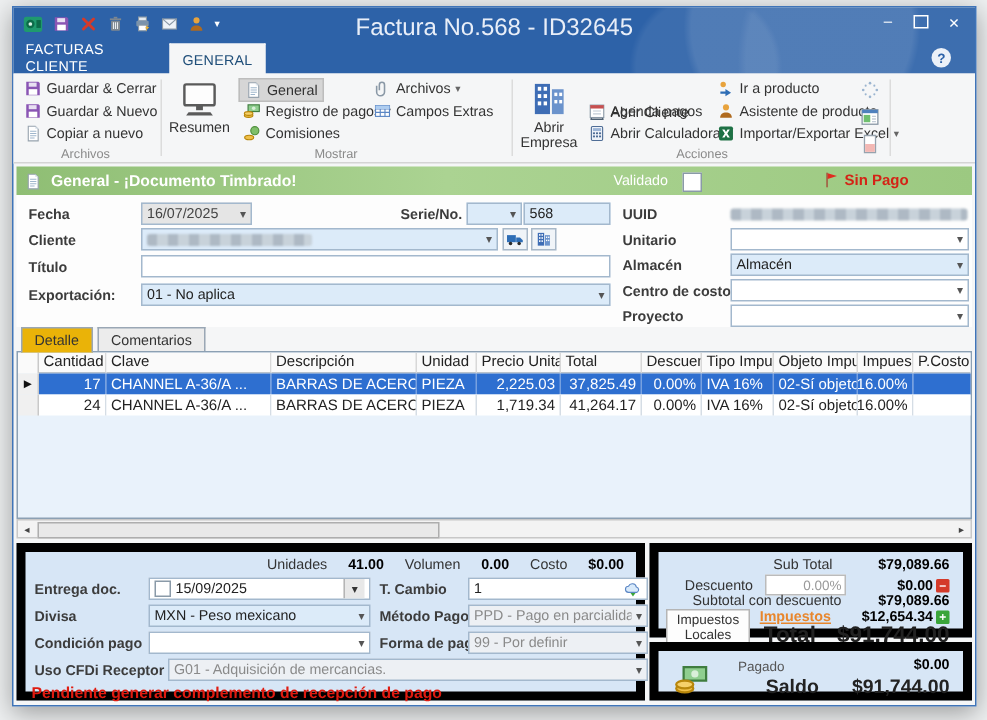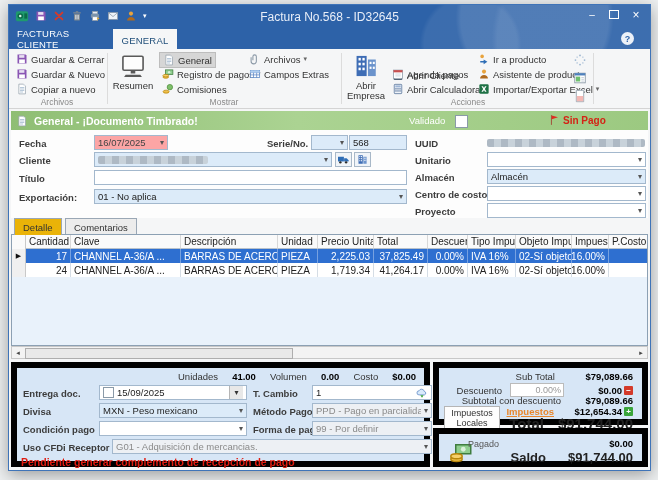--- a/index.html
+++ b/index.html
@@ -2,21 +2,21 @@
 <html><head>
 <meta charset="utf-8">
 <style>
   html,body{margin:0;padding:0}
   body{width:658px;height:480px;position:relative;background:#eef0f1;font-family:"Liberation Sans",sans-serif;font-size:10px;color:#222;overflow:hidden}
   #window{position:absolute;left:8px;top:4px;width:641px;height:465px;background:#f5f6f7;border:1px solid #3f74b8;box-shadow:0 4px 16px rgba(0,0,0,.35)}
   
   .bluehead{position:absolute;left:0;top:0;right:0;height:44px;background:#2d62a8;
     background-image:radial-gradient(circle at 82% 30%,rgba(255,255,255,.10) 0 14%,transparent 15%),radial-gradient(circle at 93% 80%,rgba(255,255,255,.08) 0 18%,transparent 19%),radial-gradient(circle at 72% 90%,rgba(255,255,255,.07) 0 10%,transparent 11%)}
   .qat{position:absolute;left:6px;top:4px;display:flex;gap:6px;align-items:center}
-  .title{position:absolute;left:120px;right:120px;top:5px;text-align:center;color:#e8eef8;font-size:12px}
+  .title{position:absolute;left:120px;right:120px;top:5px;text-align:center;color:#e8eef8;font-size:16px}
   .winctl{position:absolute;right:3px;top:1px;display:flex}
   .wbtn{width:22px;height:17px;display:flex;align-items:center;justify-content:center;color:#fff;font-size:10px}
   .wbtn.min::after{content:"–"} .wbtn.close::after{content:"×";font-size:12px}
   .maxsq{width:8px;height:7px;border:1px solid #fff;display:block}
   .rtab{position:absolute;top:24px;height:20px;display:flex;align-items:center;justify-content:center;font-size:9.5px;letter-spacing:.2px}
   .rtab.inactive{left:8px;width:92px;color:#fff}
   .rtab.active{left:104px;width:62px;background:#f5f6f7;color:#1f4e79;border:1px solid #f5f6f7;border-bottom:none}
   .help{position:absolute;right:16px;top:27px;width:13px;height:13px;border-radius:50%;background:#ecf1f8;color:#2d62a8;font-size:9px;font-weight:bold;display:flex;align-items:center;justify-content:center}
   .help::after{content:"?"}
   
@@ -31,21 +31,21 @@
   
   .banner{position:absolute;left:2px;right:2px;top:106px;height:19px;background:linear-gradient(90deg,#8fbe74,#abd392 45%,#9cc981);display:flex;align-items:center;color:#fff;font-weight:bold;font-size:10.5px}
   .banner .bicon{margin:0 6px 0 5px}
   .validado{position:absolute;left:398px;font-weight:normal;font-size:9.5px;color:#fff}
   .chk{position:absolute;width:11px;height:11px;background:#fff;border:1px solid #8a9aa8;top:4px}
   .sinpago{position:absolute;left:552px;color:#d42316;font-size:10px}
   
   .formarea{position:absolute;left:2px;top:125px;right:2px;height:88px;background:#fdfdfd}
   .lbl{position:absolute;font-size:9.5px;font-weight:bold;color:#3c3c3c;white-space:nowrap}
   .fld{position:absolute;height:15px;border:1px solid #a3b8cd;background:#fff;font-size:9.5px;display:flex;align-items:center;padding:0 3px;box-sizing:border-box;white-space:nowrap;overflow:hidden}
-  .fld.filled{background:#dcebf9}.fld.gray{background:#fca5a5;color:#444}.fld.dis{background:#edf0f4;color:#8a8a8a}
+  .fld.filled{background:#dcebf9}.fld.gray{background:#e5e5e5;color:#444}.fld.dis{background:#edf0f4;color:#8a8a8a}
   .arw{margin-left:auto;color:#555;font-size:8px;padding-left:3px}.arw::after{content:"▾"}
   .arwbox{margin-left:auto;width:13px;height:100%;background:#e8e8e8;border-left:1px solid #b5b5b5;display:flex;align-items:center;justify-content:center;color:#333;font-size:8px}.arwbox::after{content:"▾"}
   .redact{height:8px;border-radius:2px;background:repeating-linear-gradient(90deg,#aeb9c4 0 7px,#c8d2da 7px 14px);filter:blur(.7px)}
   .sidebtn{position:absolute;width:17px;height:15px;border:1px solid #a8b8c8;background:#f0f4f8;display:flex;align-items:center;justify-content:center;box-sizing:border-box}
   
   .dtab{position:absolute;top:213px;height:16px;font-size:9.5px;display:flex;align-items:center;padding:0 8px;border:1px solid #9aa7b5;border-bottom:none;background:#ececec;color:#333}
   .dtab.active{background:#eab308;z-index:2}
   .grid{position:absolute;left:2px;right:2px;top:229px;height:112px;border:1px solid #8ca0b3;background:#e9f2fb;box-sizing:border-box;overflow:hidden}
   .grow{display:flex;height:14px}
   .gcell{display:flex;align-items:center;padding:0 3px;box-sizing:border-box;border-right:1px solid #d5dde5;overflow:hidden;white-space:nowrap;flex:none}
@@ -606,21 +606,21 @@
         <span class="totalbig" style="margin-right:14px">Total</span>
         <span class="totalbig">$91,744.00</span>
       </div>
   </div>
 
   <div class="bpanel" style="left:424px;top:423px;width:215px;height:39px">
     <svg style="position:absolute;left:8px;top:7px;width:28px;height:24px">
         <use href="#s-money"></use>
       </svg>
     <div class="trow" style="top:4px">
-        <span style="color:#555;font-size:9px;margin-right:74px">Pagado</span>
+        <span style="color:#555;font-size:9px;margin-right:50px">Pagado</span>
         <span class="tv" style="min-width:60px">$0.00</span>
       </div>
     <div class="trow" style="top:16px">
         <span style="font-size:13px;font-weight:bold;margin-right:22px">Saldo</span>
         <span style="font-size:13px;font-weight:bold">$91,744.00</span>
       </div>
   </div>
 
 </div>
 

